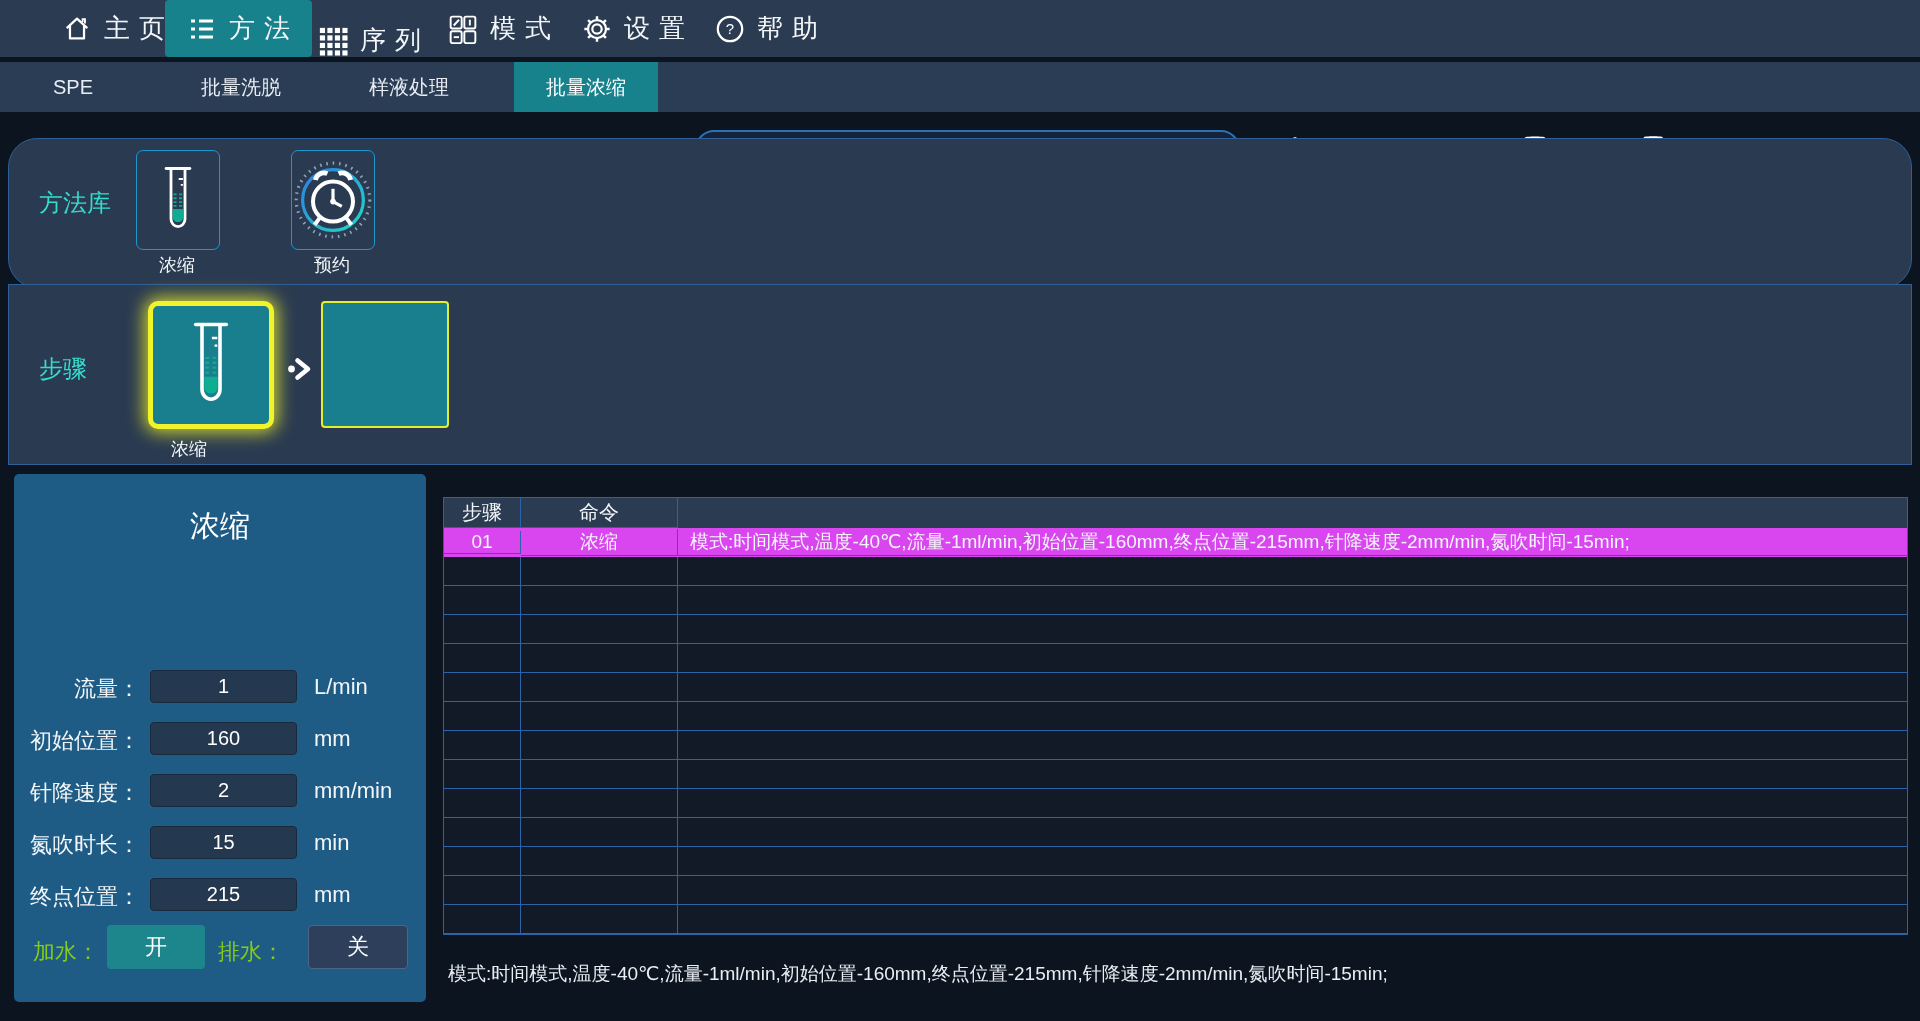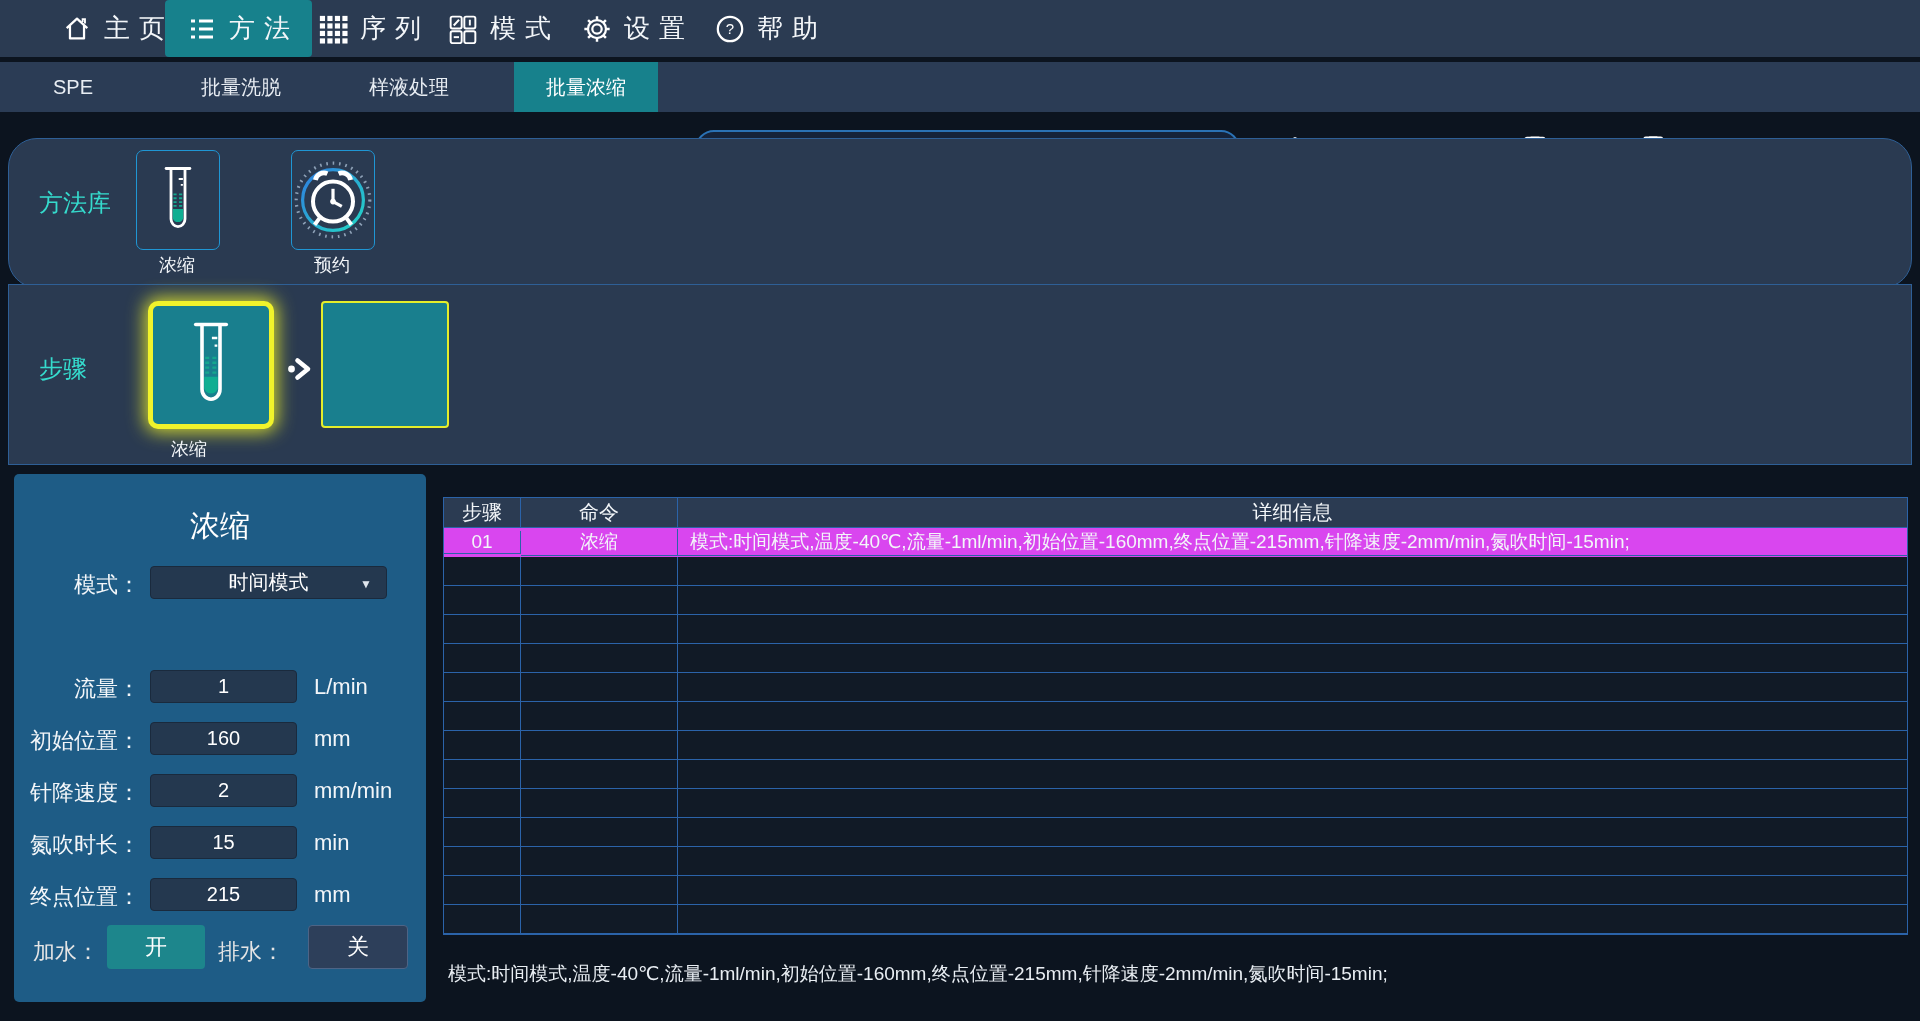--- a/index.html
+++ b/index.html
@@ -64,21 +64,21 @@
   .panel{position:absolute;left:14px;top:474px;width:412px;height:528px;background:#1e5c86;border-radius:5px;}
   .panel-title{position:absolute;top:32px;left:0;width:100%;text-align:center;font-size:30px;color:#ffffff;}
   .f-row{position:absolute;left:0;width:100%;height:34px;}
   .f-label{position:absolute;left:8px;width:118px;top:4px;text-align:right;font-size:22px;color:#f3f6f9;white-space:nowrap;}
   .f-input{position:absolute;left:136px;width:147px;height:33px;background:#24384f;border:1px solid #1a2a3d;border-radius:4px;
        display:flex;align-items:center;justify-content:center;font-size:20px;color:#ffffff;cursor:text;box-sizing:border-box;}
   .f-input.select{width:237px;cursor:pointer;}
   .f-caret{position:absolute;right:14px;top:10px;font-size:12px;color:#dfe6ee;}
   .f-unit{position:absolute;left:300px;top:4px;font-size:22px;color:#f3f6f9;white-space:nowrap;}
   .t-row2{position:absolute;left:0;top:451px;width:100%;height:50px;}
-  .tg-label{position:absolute;top:12px;font-size:22px;color:#e5e5e5;white-space:nowrap;}
+  .tg-label{position:absolute;top:12px;font-size:22px;color:#84cc16;white-space:nowrap;}
   .tg-btn{position:absolute;top:0;height:44px;border-radius:4px;display:flex;align-items:center;justify-content:center;
        font-size:22px;color:#ffffff;cursor:pointer;box-sizing:border-box;}
   .tg-btn.on{background:#1d868c;width:98px;}
   .tg-btn.off{background:#2d3f5a;border:1px solid #4d6486;width:100px;}
 
   
   .steps-table{position:absolute;left:443px;top:497px;width:1465px;border:1px solid #2b63a9;box-sizing:border-box;background:#111a26;}
   .t-head{display:flex;height:30px;background:#2b3b52;}
   .t-row{display:flex;height:29px;}
   .t-row.sel{background:#d946ef;align-items:center;}
@@ -104,21 +104,21 @@
       <span class="nav-label">主页</span>
     </div>
     <div class="nav-item active" style="left: 165px;">
       <span class="nav-icon">
         <svg viewBox="0 0 30 30">
           <path d="M4 7 H8 M12 7 H26 M4 15 H8 M12 15 H26 M4 23 H8 M12 23 H26" stroke="#fff" stroke-width="2.8" fill="none"></path>
         </svg>
       </span>
       <span class="nav-label">方法</span>
     </div>
-    <div class="nav-item" style="left: 318px;">
+    <div class="nav-item" style="left: 318px; margin-top: 12px;">
       <span class="nav-icon">
         <svg viewBox="0 0 32 32" fill="#fff">
           <rect x="2" y="2" width="5.5" height="5.5"></rect>
           <rect x="10" y="2" width="5.5" height="5.5"></rect>
           <rect x="18" y="2" width="5.5" height="5.5"></rect>
           <rect x="26" y="2" width="5.5" height="5.5"></rect>
           <rect x="2" y="10" width="5.5" height="5.5"></rect>
           <rect x="10" y="10" width="5.5" height="5.5"></rect>
           <rect x="18" y="10" width="5.5" height="5.5"></rect>
           <rect x="26" y="10" width="5.5" height="5.5"></rect>
@@ -292,27 +292,20 @@
       <svg viewBox="0 0 26 24">
         <circle cx="4.5" cy="12" r="3.4" fill="#fff"></circle>
         <path d="M10.5 3.5 L21 12 L10.5 20.5" fill="none" stroke="#fff" stroke-width="4.6" stroke-linejoin="round" stroke-linecap="round"></path>
       </svg>
     </div>
   <div class="step-empty" style="left:312px;"></div>
 </div>
 
 <div class="panel" id="panel">
   <div class="panel-title">浓缩</div>
-<div class="f-row" style="top: 92px;">
-      <span class="f-label"><span>模式：</span></span>
-      <div class="f-input select">
-        <span>时间模式</span>
-        <span class="f-caret">▼</span>
-      </div>
-    </div>
     <div class="f-row" style="top: 196px;">
       <span class="f-label"><span>流量：</span></span>
       <div class="f-input">1</div>
       <span class="f-unit">L/min</span>
     </div>
     <div class="f-row" style="top: 248px;">
       <span class="f-label"><span>初始位置：</span></span>
       <div class="f-input">160</div>
       <span class="f-unit">mm</span>
     </div>
@@ -336,21 +329,20 @@
       <div class="tg-btn on" style="left: 93px;">开</div>
       <span class="tg-label" style="left: 204px;"><span>排水：</span></span>
       <div class="tg-btn off" style="left: 294px;">关</div>
     </div>
   </div>
 
 <div class="steps-table" id="stepsTable">
     <div class="t-head">
       <div class="cell c1">步骤</div>
       <div class="cell c2">命令</div>
-      <div class="cell c3">详细信息</div>
     </div>
     <div class="t-row sel">
       <div class="cell c1">01</div>
       <div class="cell c2">浓缩</div>
       <div class="cell c3">模式:时间模式,温度-40℃,流量-1ml/min,初始位置-160mm,终点位置-215mm,针降速度-2mm/min,氮吹时间-15min;</div>
     </div>
     <div class="t-row">
       <div class="cell c1"></div>
       <div class="cell c2"></div>
       <div class="cell c3"></div>

